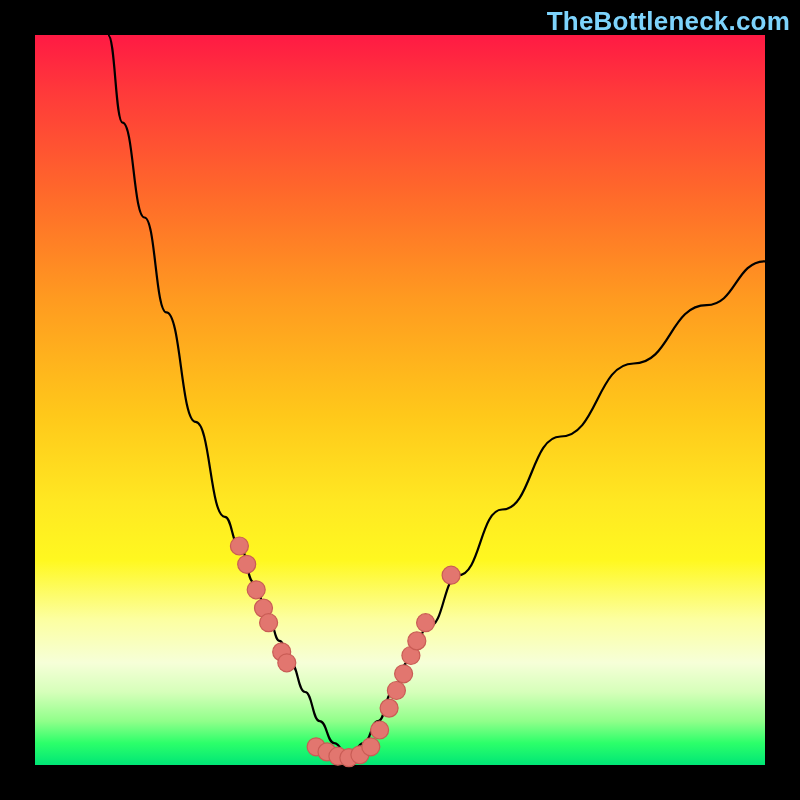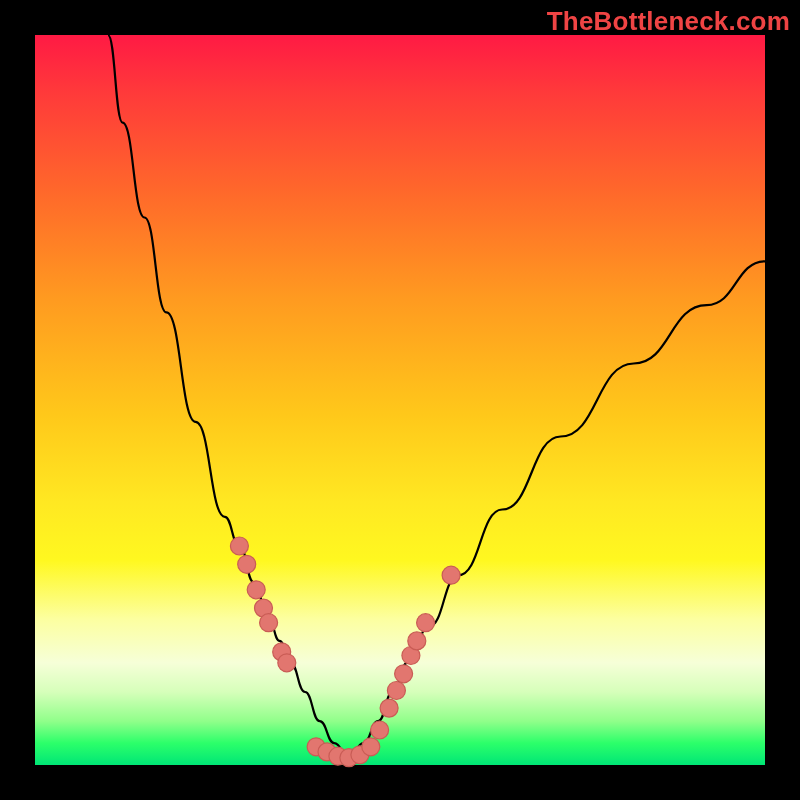--- a/index.html
+++ b/index.html
@@ -31,21 +31,21 @@
       #2cff6a 97%,
       #00e676 100%);
   }
   .watermark {
     position: absolute;
     top: 6px;
     right: 10px;
     font-family: Arial, Helvetica, sans-serif;
     font-size: 26px;
     font-weight: 600;
-    color: #ef4444;
+    color: #7dd3fc;
     letter-spacing: 0.2px;
   }
   svg.overlay {
     position: absolute;
     left: 35px;
     top: 35px;
     width: 730px;
     height: 730px;
     overflow: visible;
   }

